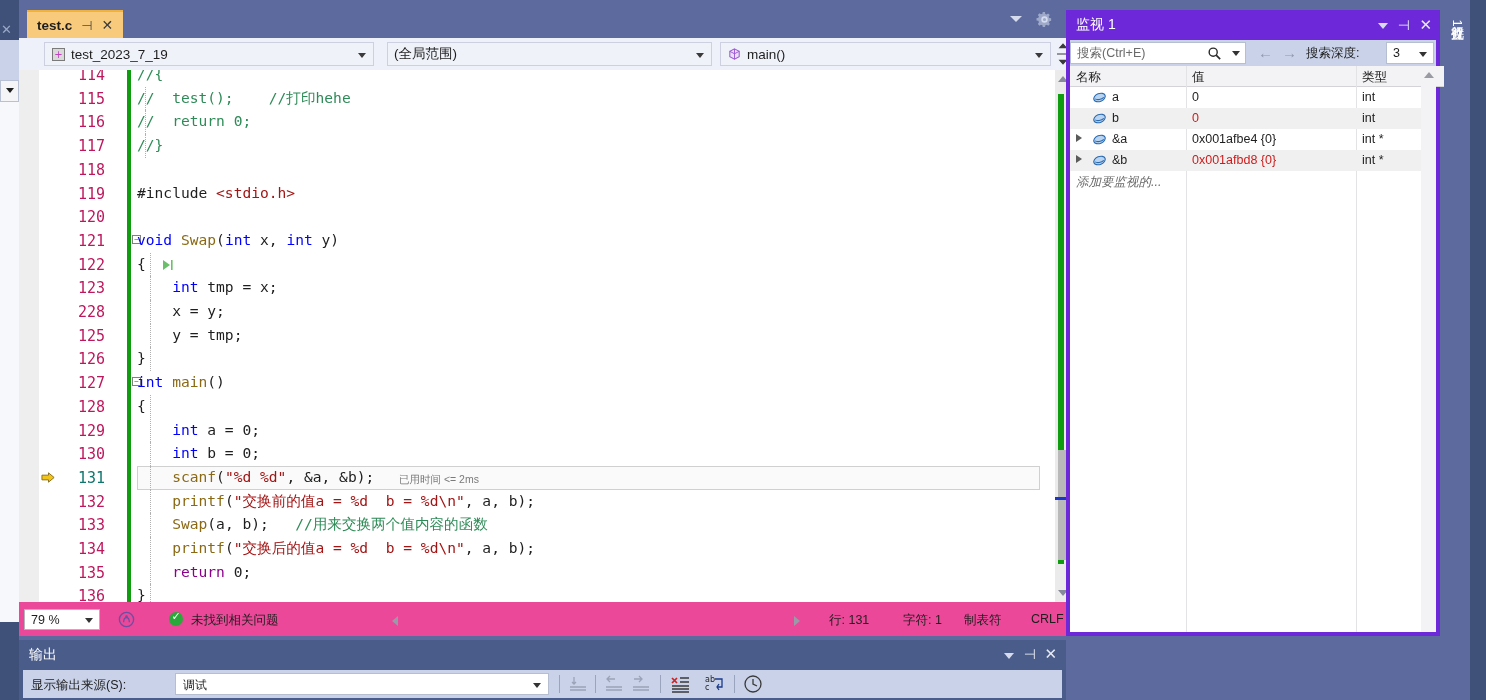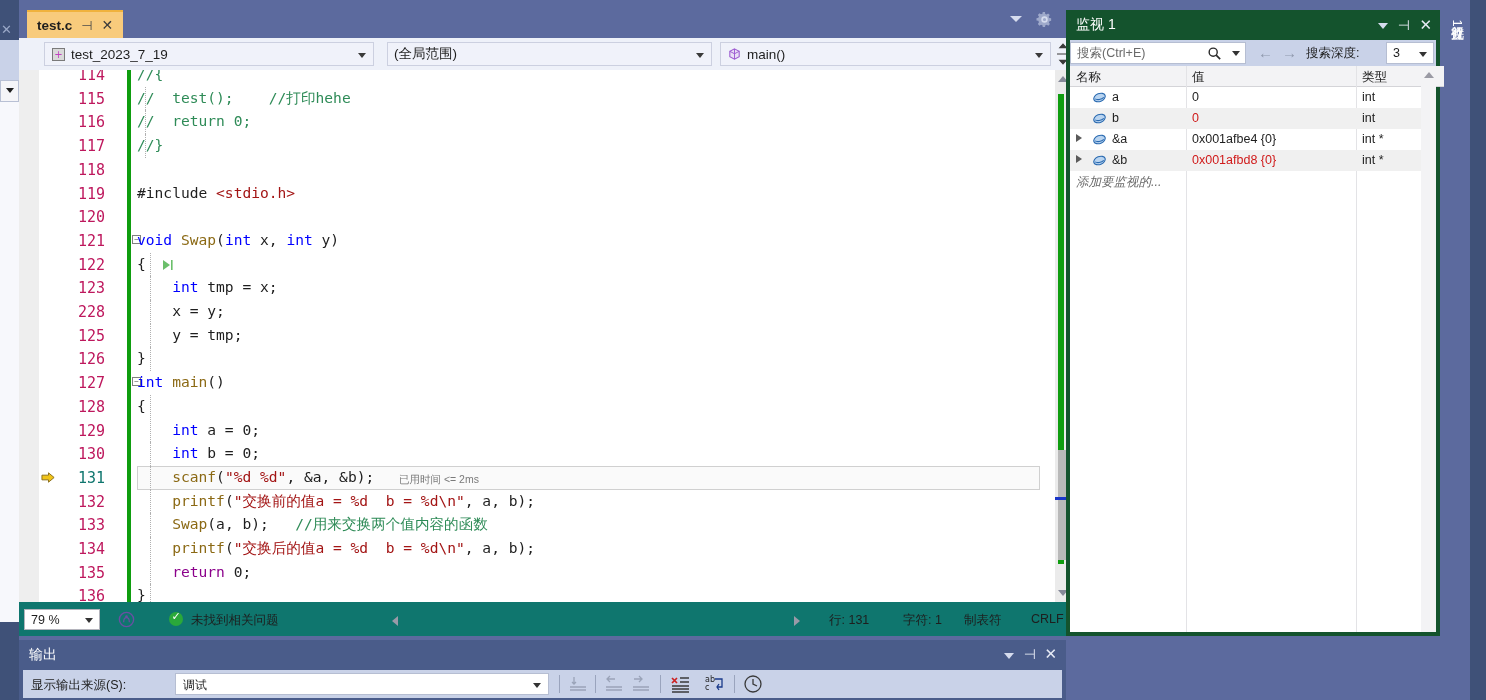--- a/index.html
+++ b/index.html
@@ -89,36 +89,36 @@
   .vs-up { position: absolute; left: 3px; top: 6px; width: 0; height: 0;
      border-left: 5px solid transparent; border-right: 5px solid transparent; border-bottom: 6px solid #868999; }
   .vs-dn { position: absolute; left: 3px; bottom: 6px; width: 0; height: 0;
      border-left: 5px solid transparent; border-right: 5px solid transparent; border-top: 6px solid #868999; }
   .vs-track-green { position: absolute; left: 3px; top: 24px; width: 6px; height: 470px; background: #0f9d0f; }
   .vs-thumb { position: absolute; left: 3px; top: 380px; width: 11px; height: 110px; background: #b9b9b9; }
   .vs-curline { position: absolute; left: 0; top: 427px; width: 16px; height: 3px; background: #1a35c8; }
   .vs-splitter { position: absolute; left: 1036px; top: 40px; width: 16px; height: 28px; background: #eef1f9; }
 
   
-  .ed-status { position: absolute; left: 0; top: 602px; width: 1047px; height: 34px; background: #0f766e; }
+  .ed-status { position: absolute; left: 0; top: 602px; width: 1047px; height: 34px; background: #ec4899; }
   .zoom-combo { position: absolute; left: 5px; top: 7px; width: 76px; height: 21px;
      background: #fff; border: 1px solid #b4b4bc; display: flex; align-items: center; padding-left: 6px; font-size: 12.5px; }
   .zoom-combo .cb-arrow2 { position: absolute; right: 6px; top: 8px; width: 0; height: 0;
      border-left: 4px solid transparent; border-right: 4px solid transparent; border-top: 5px solid #333; }
   .ok-badge { position: absolute; left: 150px; top: 10px; width: 14px; height: 14px; border-radius: 50%;
      background: #2aa83a; }
   .ok-badge::after { content: "✓"; position: absolute; left: 2.5px; top: -2px; color: #fff; font-size: 11px; }
   .st-text { position: absolute; top: 10px; font-size: 12.5px; color: #1e1e1e; white-space: nowrap; }
   .hs-arrow-l { position: absolute; left: 373px; top: 14px; width: 0; height: 0;
      border-top: 5px solid transparent; border-bottom: 5px solid transparent; border-right: 6px solid #9a9aa8; }
   .hs-arrow-r { position: absolute; left: 775px; top: 14px; width: 0; height: 0;
      border-top: 5px solid transparent; border-bottom: 5px solid transparent; border-left: 6px solid #9a9aa8; }
 
   
-  .watch-win { position: absolute; left: 1066px; top: 10px; width: 374px; height: 626px; background: #14532d; }
+  .watch-win { position: absolute; left: 1066px; top: 10px; width: 374px; height: 626px; background: #6d28d9; }
   .watch-head { position: absolute; left: 0; top: 0; width: 374px; height: 30px; }
   .watch-title { position: absolute; left: 10px; top: 6px; color: #ffffff; font-size: 14px; }
   .wh-caret { position: absolute; right: 52px; top: 13px; width: 0; height: 0;
      border-left: 5px solid transparent; border-right: 5px solid transparent; border-top: 6px solid #d6dcee; }
   .wh-pin { position: absolute; right: 30px; top: 7px; color: #e7ebf5; font-size: 14px; }
   .wh-close { position: absolute; right: 8px; top: 6px; color: #e7ebf5; font-size: 15px; }
 
   .watch-toolbar { position: absolute; left: 4px; top: 30px; width: 366px; height: 26px; background: #c9d2e8; }
   .search-box { position: absolute; left: 0; top: 2px; width: 176px; height: 22px; background: #fff; border: 1px solid #b6bed2;
      display: flex; align-items: center; padding-left: 6px; }

